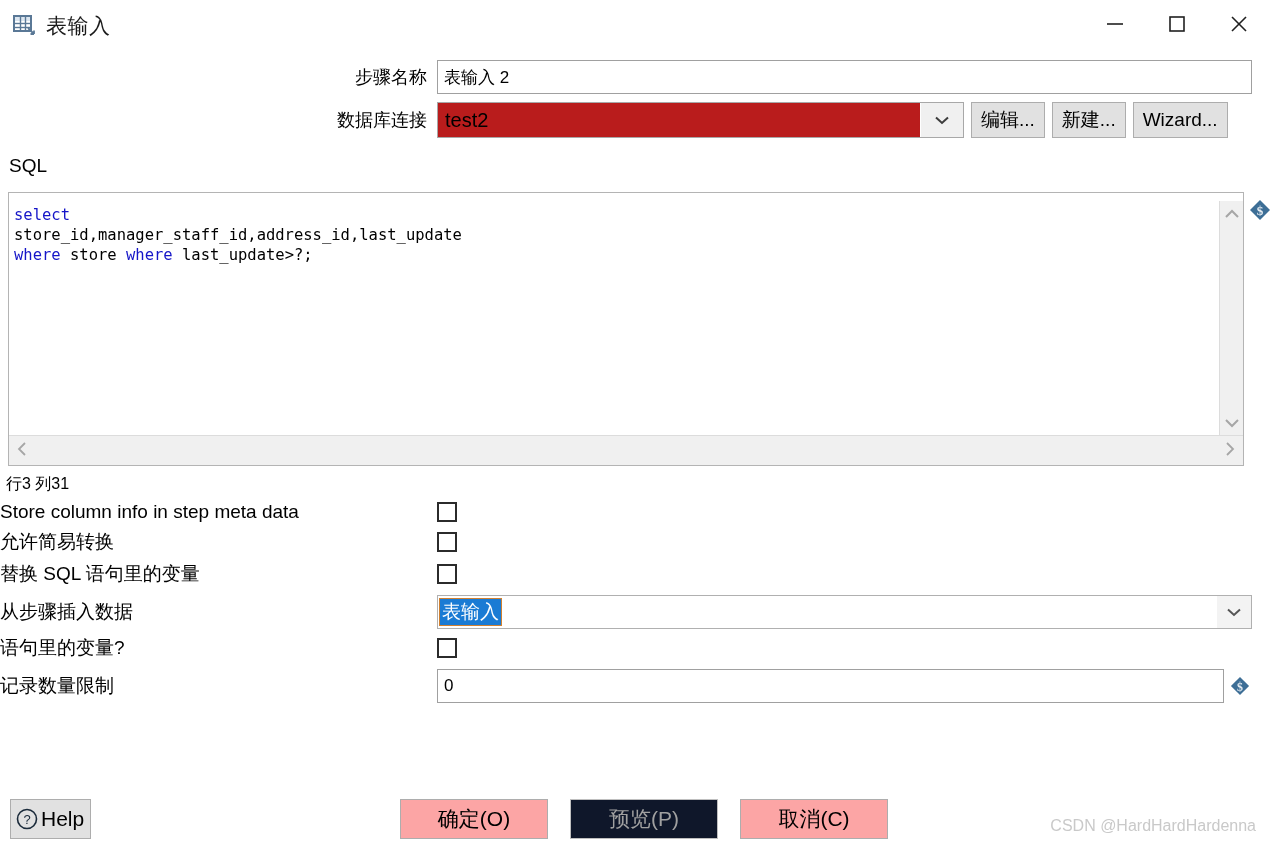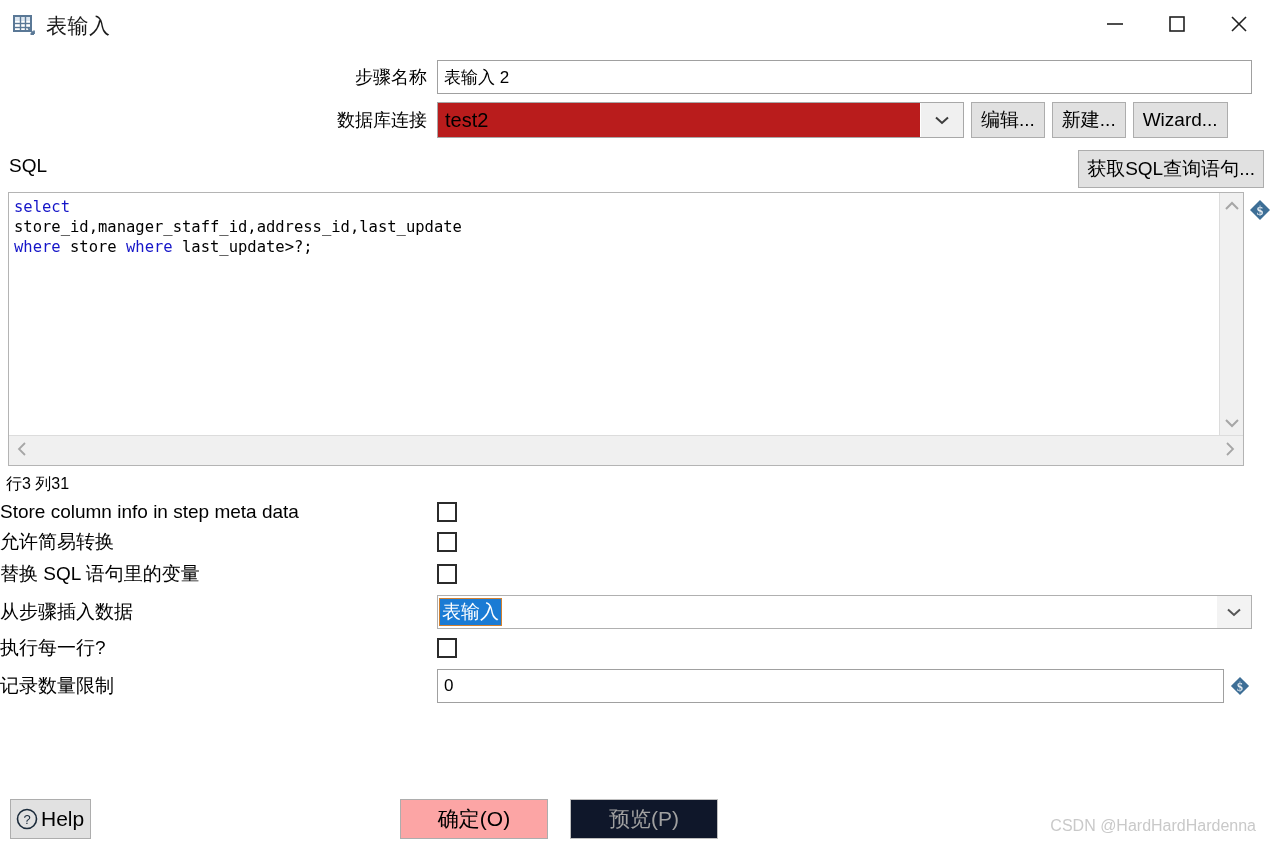--- a/index.html
+++ b/index.html
@@ -163,20 +163,21 @@
     border: 1px solid #b4b4b4;
     background: #ffffff;
     box-sizing: border-box;
     display: flex;
     flex-direction: column;
   }
   .sql-body {
     flex: 1;
     display: flex;
     min-height: 0;
+    margin-top: 8px;
   }
   .sql-text {
     flex: 1;
     padding: 4px 0 0 5px;
     font-family: "DejaVu Sans Mono", "Liberation Mono", monospace;
     font-size: 15.5px;
     line-height: 20px;
     white-space: pre-wrap;
     word-break: break-all;
     overflow: hidden;
@@ -391,21 +392,20 @@
         </svg>
     </div>
   </div>
   <button class="sm-btn">编辑...</button>
   <button class="sm-btn">新建...</button>
   <button class="sm-btn">Wizard...</button>
 </div>
 
 <div class="sql-header">
   <div class="sql-label">SQL</div>
-  <button class="get-sql-btn">获取SQL查询语句...</button>
 </div>
 
 <div class="sql-wrap">
   <div class="sql-body">
     <div class="sql-text" id="sql-text"><span class="kw">select</span><span>
 </span><span>store_id,manager_staff_id,address_id,last_update
 </span><span class="kw">where</span><span> store </span><span class="kw">where</span><span> last_update&gt;?;</span></div>
     <div class="vscroll">
       <span class="sarrow">
         <svg width="16" height="10" viewBox="0 0 16 10">
@@ -461,21 +461,21 @@
     <span class="spacer"></span>
     <span class="combo-arrow2">
       <svg class="chev" viewBox="0 0 14 9">
           <path d="M1 1.5 L7 7 L13 1.5" fill="none" stroke="#555555" stroke-width="2"></path>
         </svg>
     </span>
   </div>
 </div>
 
 <div class="check-row">
-  <div class="check-label">执行每一行?</div>
+  <div class="check-label">语句里的变量?</div>
   <div class="cbox"></div>
 </div>
 
 <div class="form-row">
   <div class="check-label">记录数量限制</div>
   <input class="text-input limit-input" type="text" value="0" style="">
   <span class="dollar-inline">
     <svg viewBox="0 0 22 22" width="20" height="20">
       <polygon points="11,1 21,11 11,21 1,11" fill="#3d6e96"></polygon>
       <text x="11" y="16" font-size="13" font-family="Liberation Serif, serif" font-weight="bold" fill="#e8eef3" text-anchor="middle">$</text>
@@ -489,16 +489,17 @@
       <svg viewBox="0 0 24 24" width="24" height="24">
         <circle cx="12" cy="12" r="9.5" fill="none" stroke="#1a2a3a" stroke-width="1.6"></circle>
         <text x="12" y="17" font-size="13" font-family="Liberation Sans, sans-serif" fill="#1a2a3a" text-anchor="middle">?</text>
       </svg>
     </span>
     <span>Help</span>
   </div>
   <div class="dlg-btns">
     <button class="dlg-btn">确定(O)</button>
     <button class="dlg-btn disabled">预览(P)</button>
+    <button class="dlg-btn">取消(C)</button>
   </div>
 </div>
 
 <div class="watermark">CSDN @HardHardHardenna</div>
 
 </body></html>

